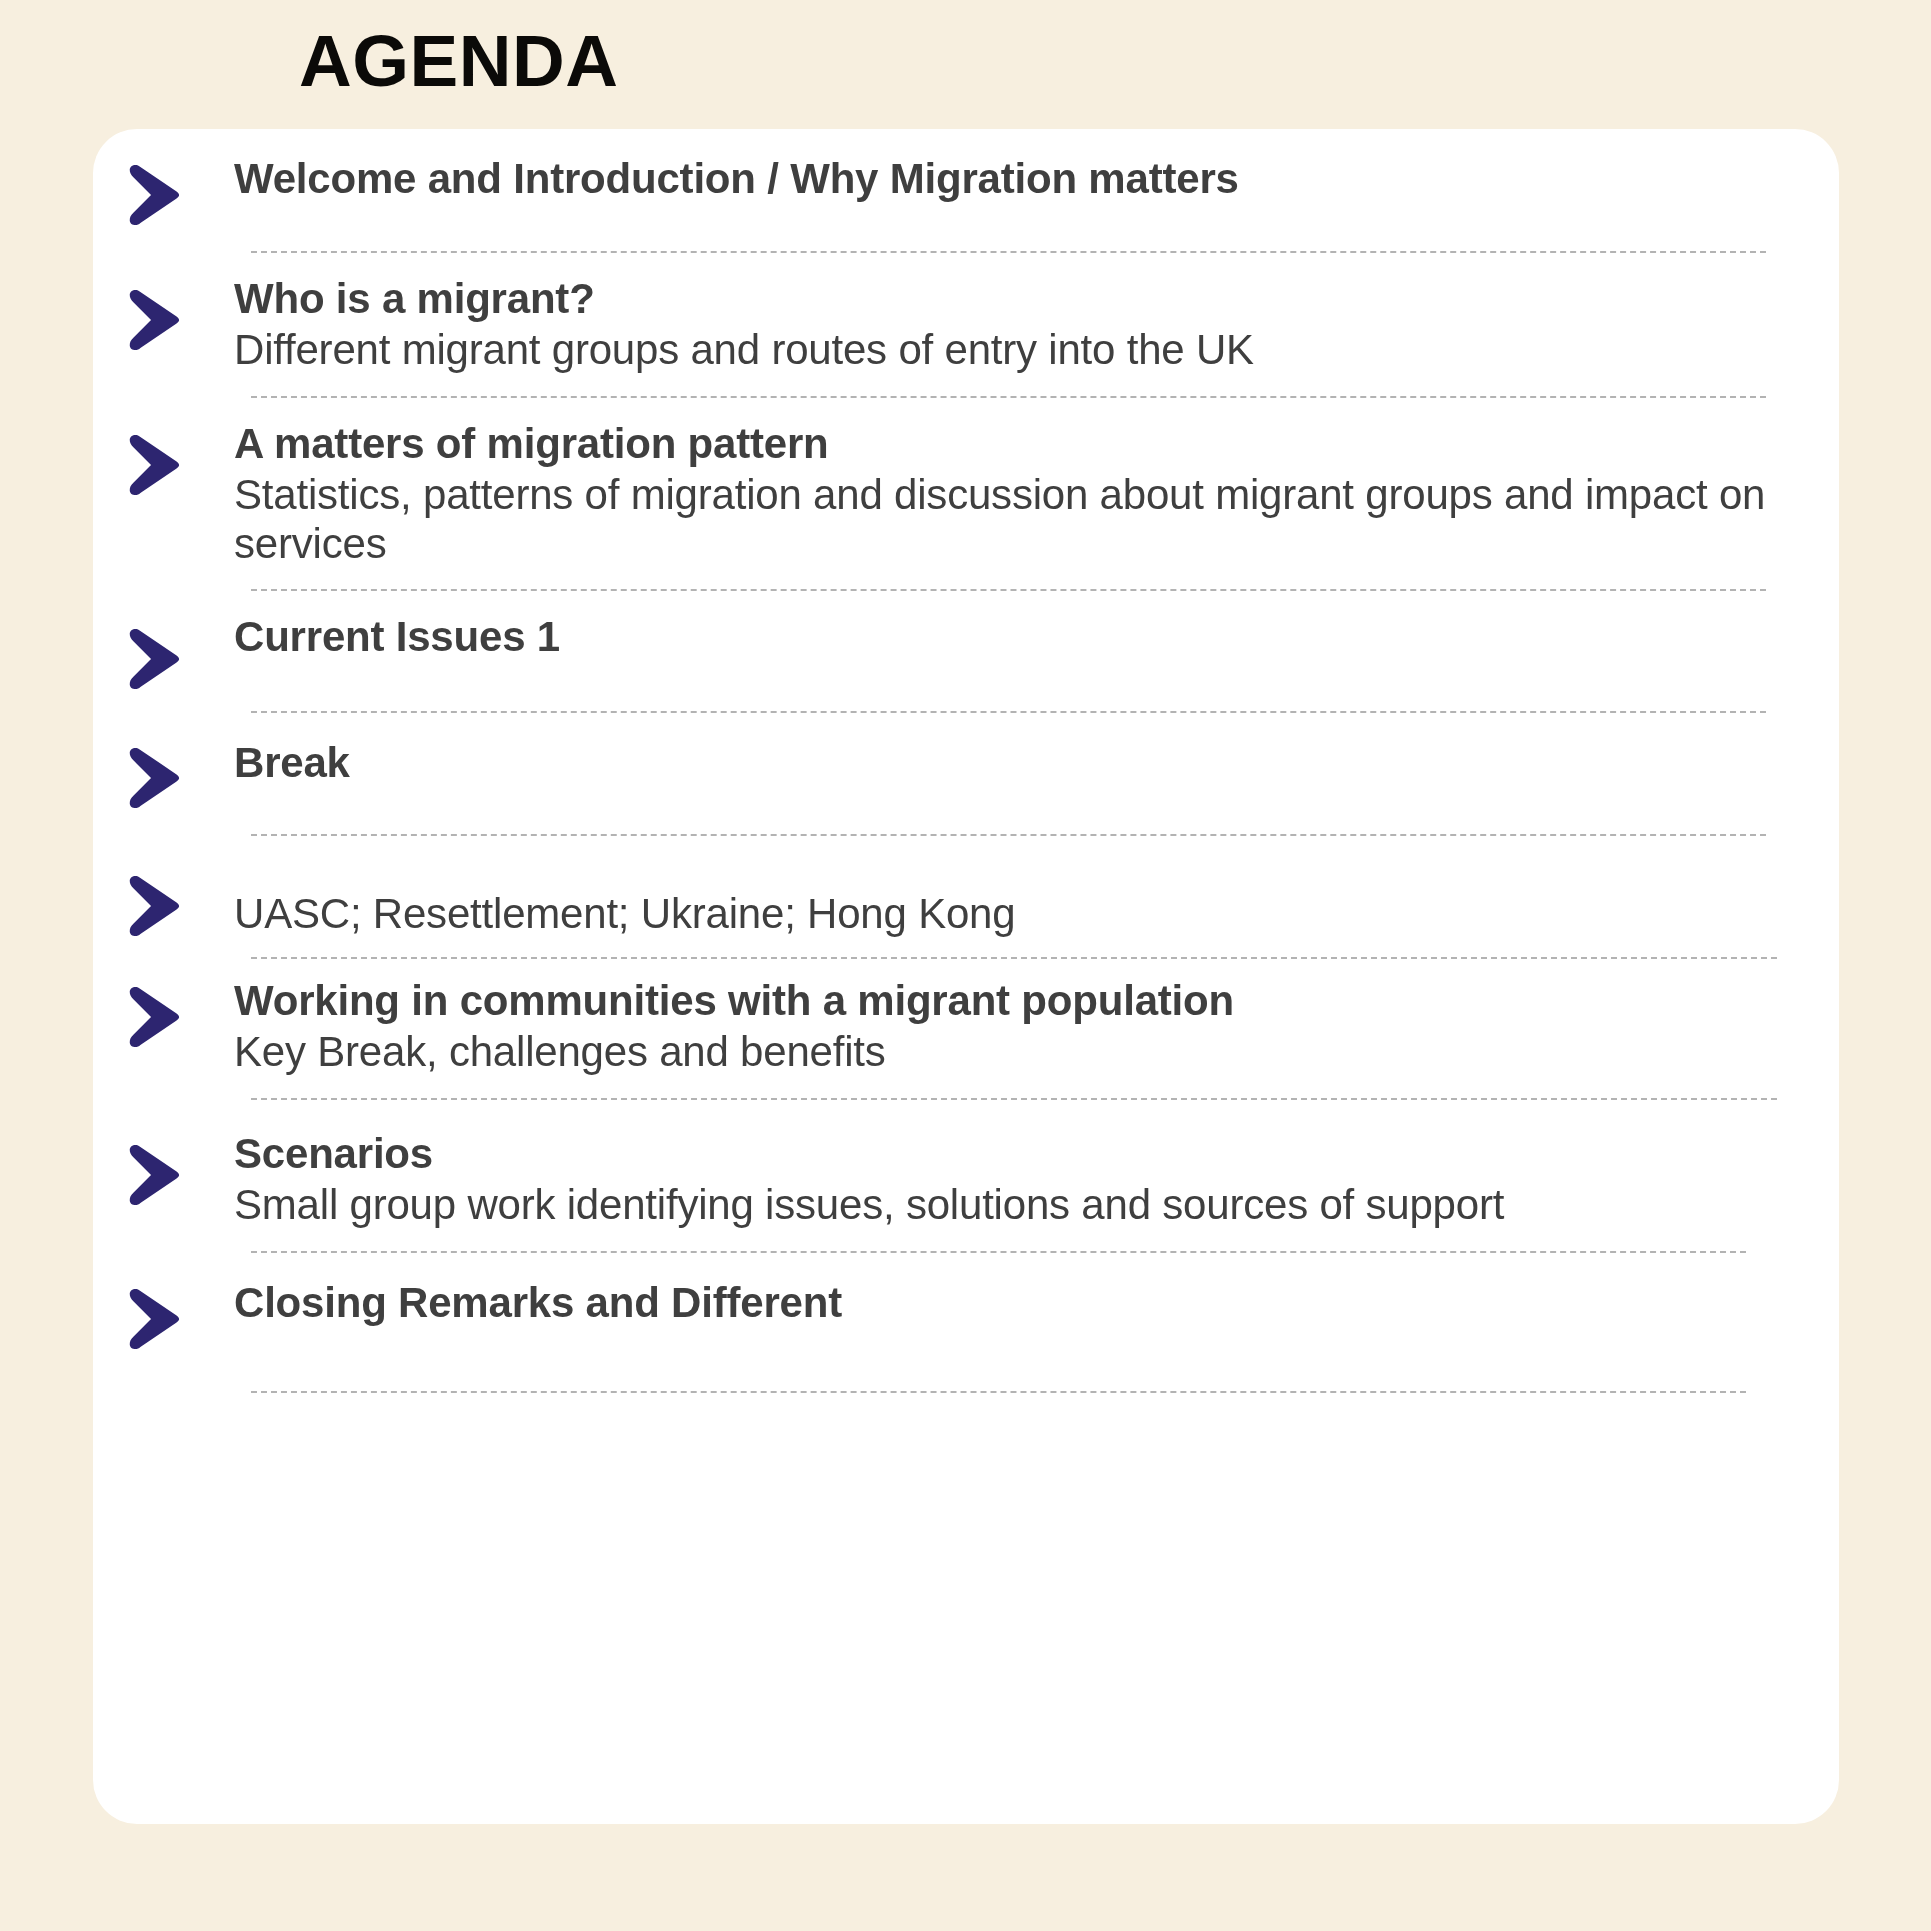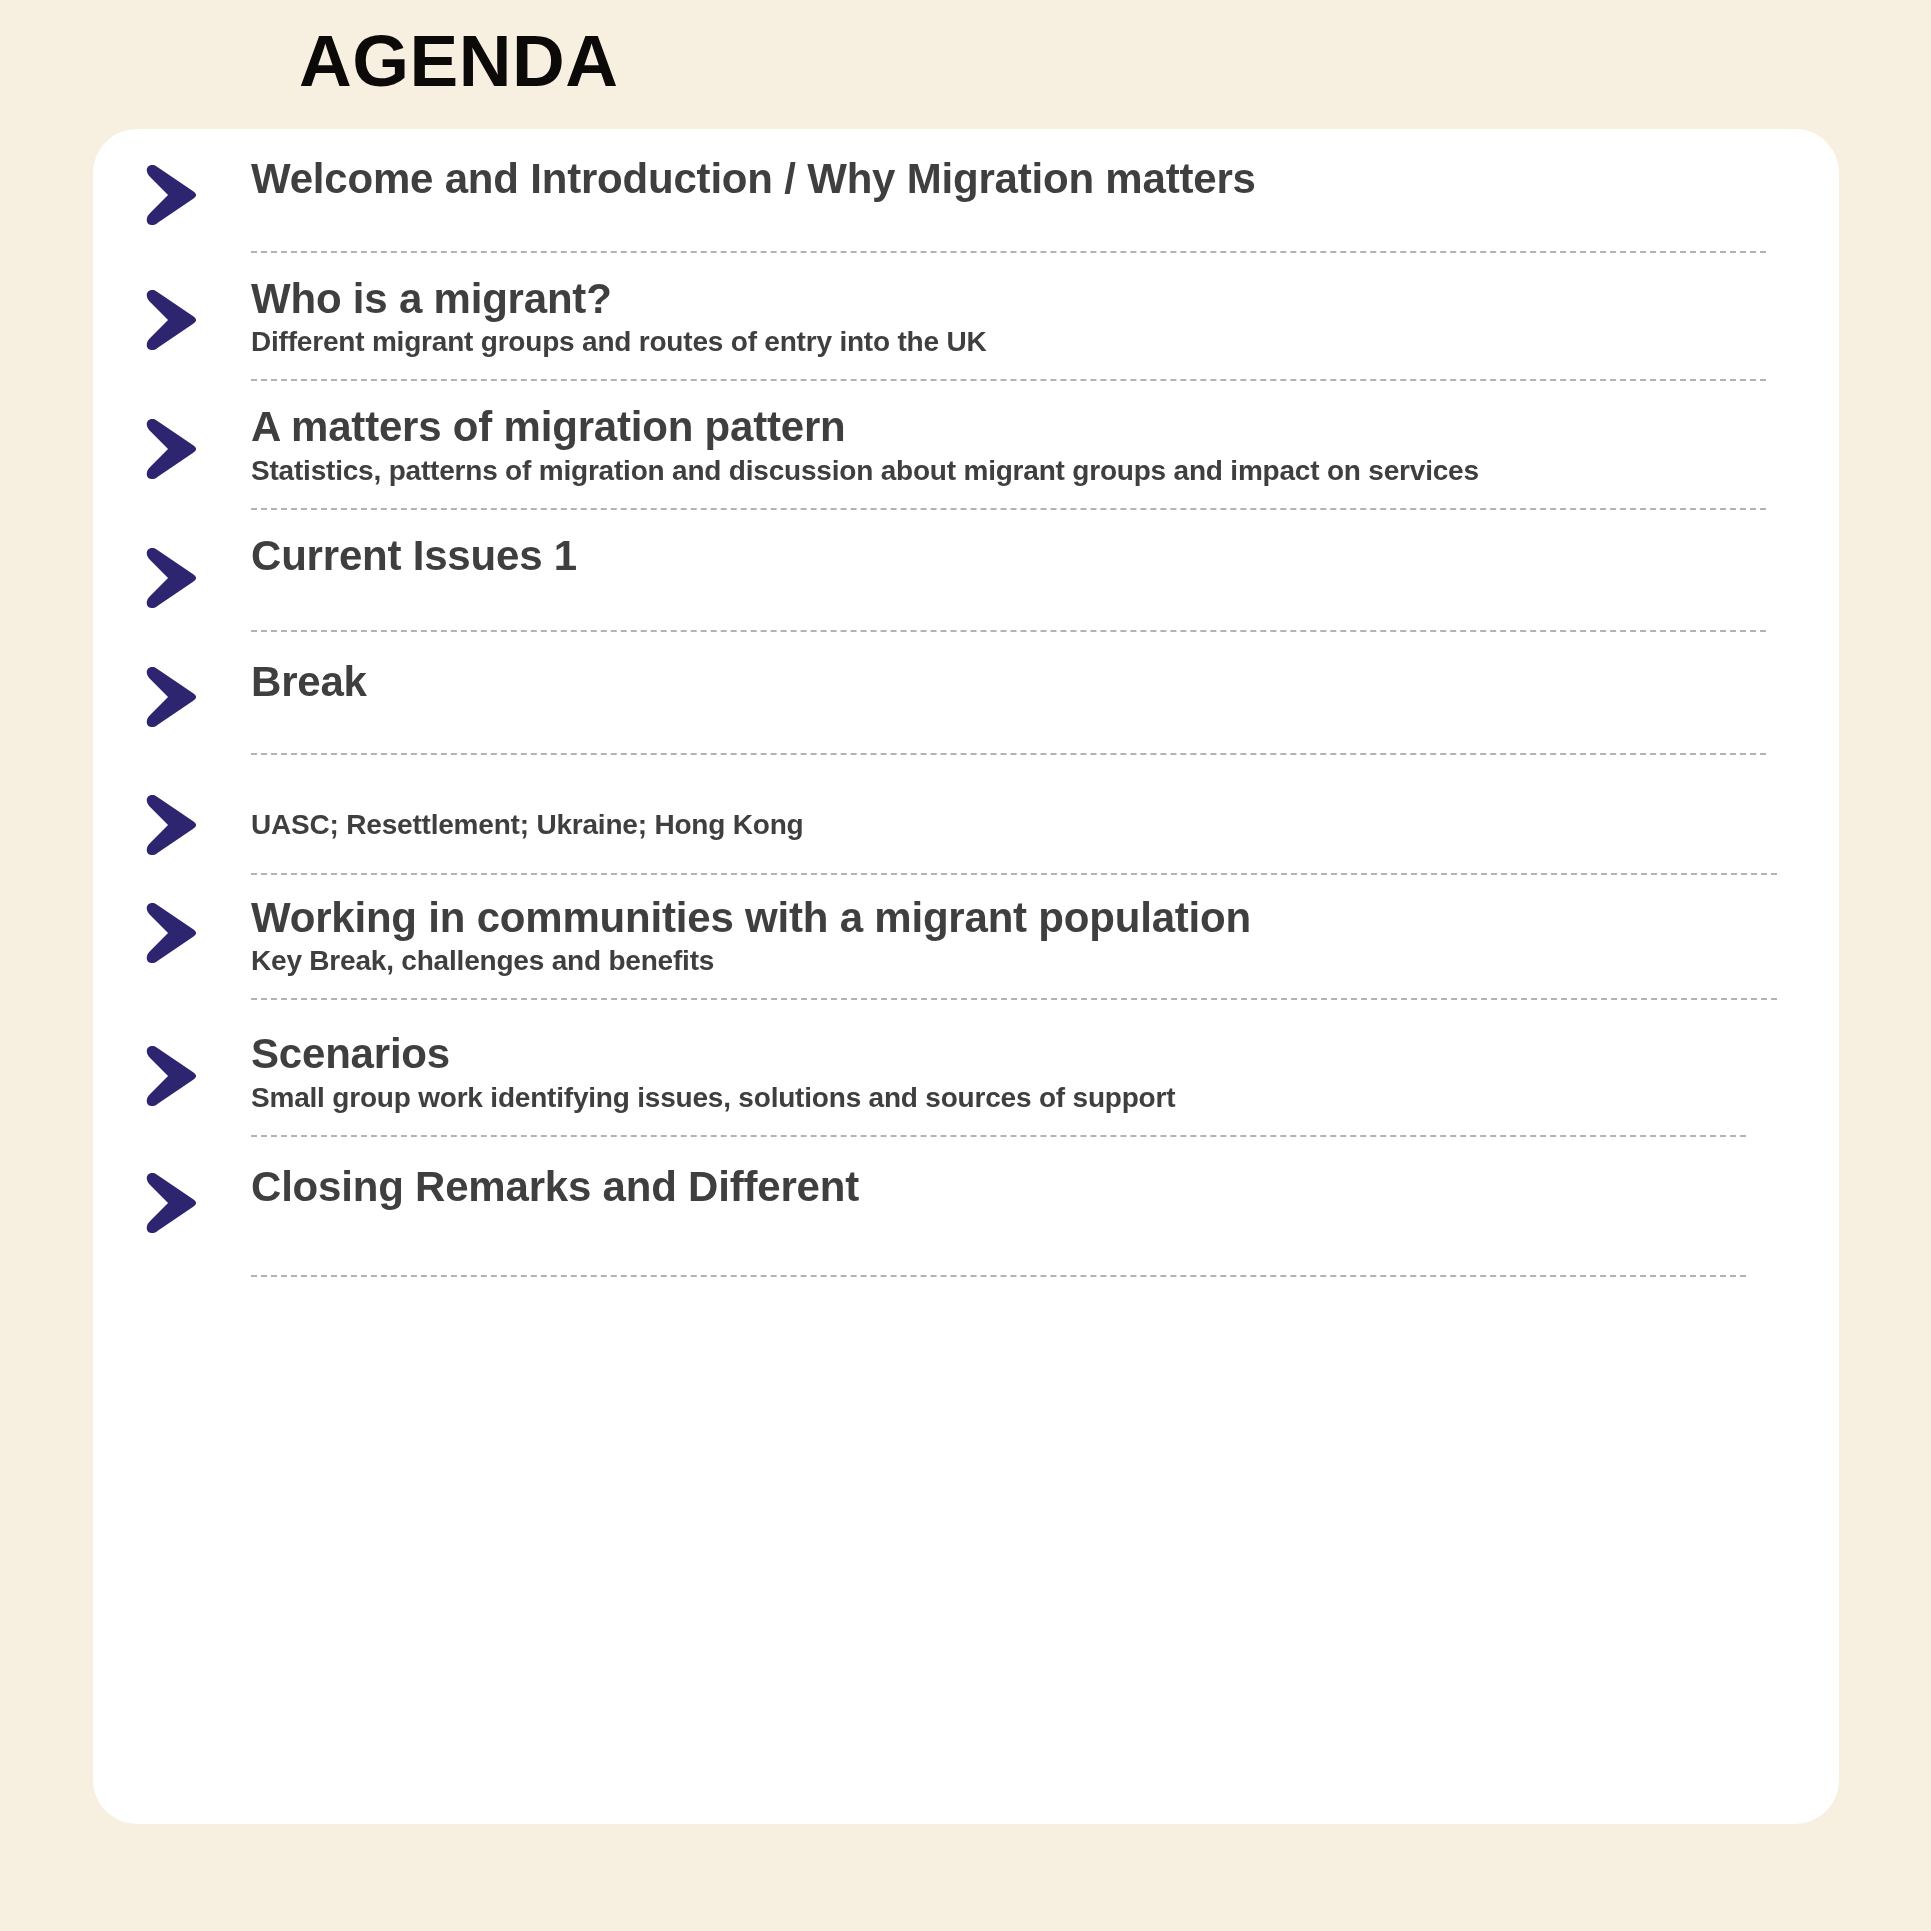--- a/index.html
+++ b/index.html
@@ -57,21 +57,21 @@
     width: 100%;
     box-sizing: border-box;
   }
 
   
   .row {
     position: relative;
     display: flex;
     align-items: flex-start;
     box-sizing: border-box;
-    padding-left: 46px;
+    padding-left: 29px;
   }
 
   .arrow-cell {
     flex: 0 0 112px;
     display: flex;
     justify-content: flex-start;
     align-items: flex-start;
     padding-top: 9.7px;
     box-sizing: border-box;
   }
@@ -97,22 +97,22 @@
     font-weight: bold;
     font-size: 42px;
     line-height: 1.2;
     color: #3f3f3f;
     letter-spacing: -0.2px;
     margin: 0;
   }
 
   .item-sub {
     font-family: "Liberation Sans", sans-serif;
-    font-weight: bold;
-    font-size: 28px;
+    font-weight: normal;
+    font-size: 42px;
     line-height: 1.16;
     color: #3f3f3f;
     letter-spacing: -0.2px;
     margin: 0;
   }
 
   .gap-sm { height: 1.9px; }
   .gap-md { height: 25px; }
 
   

